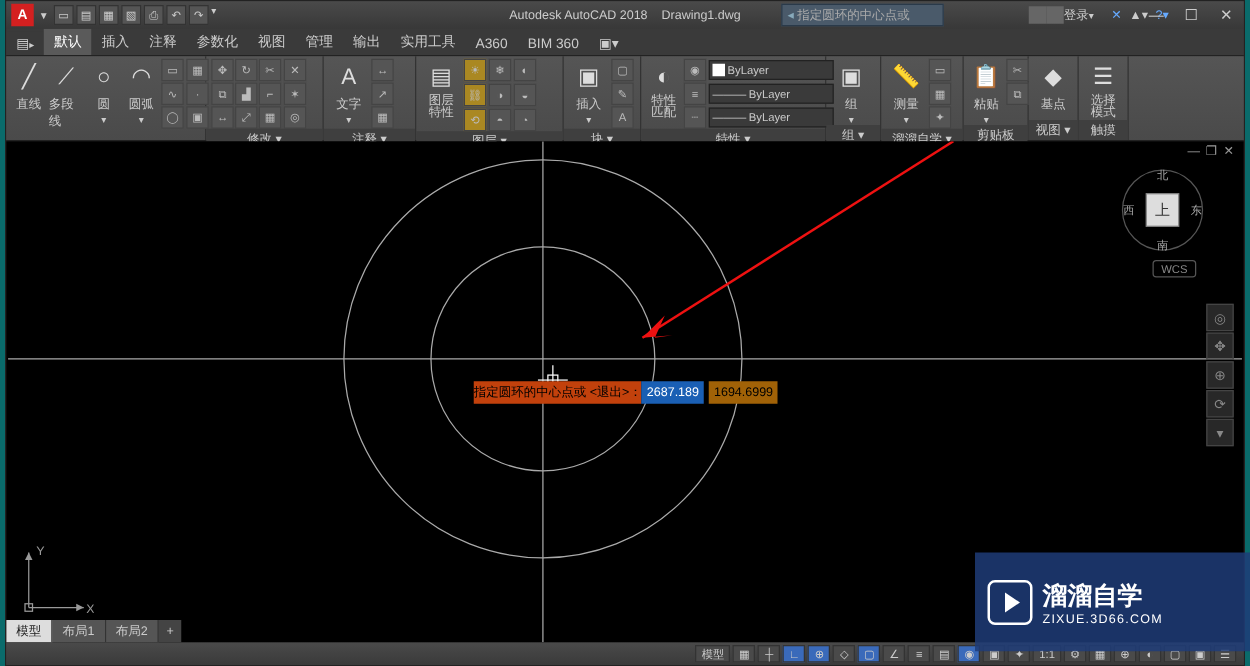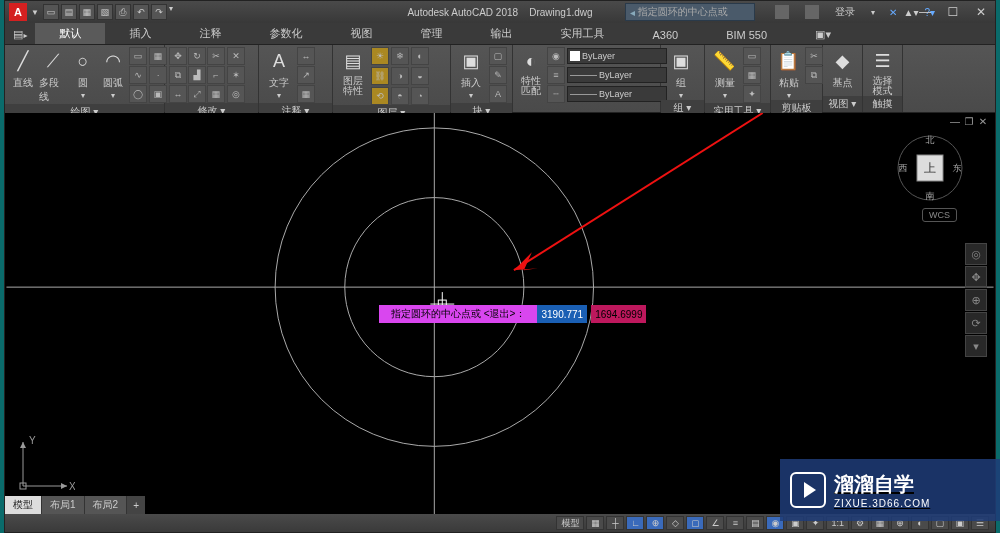--- a/index.html
+++ b/index.html
@@ -4,28 +4,28 @@
 <style>
 * { margin: 0; padding: 0; box-sizing: border-box; font-family: "Microsoft YaHei", Arial, sans-serif; }
 body { width: 1000px; height: 533px; background: #0a6b6b; overflow: hidden; position: relative; }
 .window { position: absolute; top: 0; left: 4px; width: 992px; height: 533px; background: #3a3a3a; border: 1px solid #222; }
 .titlebar { height: 22px; background: linear-gradient(#4a4a4a, #383838); display: flex; align-items: center; font-size: 10px; color: #ccc; position: relative; }
 .app-icon { width: 18px; height: 18px; background: #d42020; margin: 0 4px; display: flex; align-items: center; justify-content: center; color: #fff; font-weight: bold; font-size: 11px; }
 .qat { display: flex; gap: 2px; margin-left: 4px; }
 .qat-btn { width: 16px; height: 16px; background: #555; border: 1px solid #333; display: flex; align-items: center; justify-content: center; font-size: 9px; color: #ccc; }
 .title-text { position: absolute; left: 50%; transform: translateX(-50%); white-space: nowrap; }
 .search-box { position: absolute; right: 240px; width: 130px; height: 18px; background: #4a5a6a; border: 1px solid #2a3a4a; color: #aaa; font-size: 10px; padding: 0 4px; display: flex; align-items: center; }
-.login-area { position: absolute; right: 120px; display: flex; align-items: center; gap: 16px; font-size: 10px; }
+.login-area { position: absolute; right: 120px; display: flex; align-items: center; gap: 0; font-size: 10px; }
 .login-icon { width: 14px; height: 14px; background: #666; }
 .help-area { position: absolute; right: 60px; display: flex; gap: 6px; align-items: center; font-size: 10px; }
 .win-controls { position: absolute; right: 0; display: flex; }
 .win-btn { width: 28px; height: 22px; display: flex; align-items: center; justify-content: center; font-size: 12px; color: #ccc; }
 .win-btn:last-child { color: #ccc; }
 .tabs-row { height: 22px; background: #3a3a3a; display: flex; align-items: flex-end; font-size: 11px; color: #ccc; border-bottom: 1px solid #222; }
-.tab { padding: 3px 24px; color: #ccc; }
+.tab { padding: 3px 8px; color: #ccc; }
 .tab.active { background: #5a5a5a; color: #fff; }
 .file-tab { padding: 3px 8px; background: #3a3a3a; color: #ccc; }
 .ribbon { height: 68px; background: linear-gradient(#555, #4a4a4a); display: flex; border-bottom: 1px solid #222; }
 .panel { border-right: 1px solid #333; display: flex; flex-direction: column; justify-content: space-between; padding: 2px 4px 0 4px; }
 .panel-content { display: flex; gap: 2px; align-items: flex-start; flex: 1; }
 .panel-label { text-align: center; font-size: 10px; color: #ccc; background: #3f3f3f; margin: 0 -4px; padding: 1px 0; display: flex; justify-content: center; align-items: center; gap: 2px; }
 .big-btn { display: flex; flex-direction: column; align-items: center; gap: 1px; color: #ccc; font-size: 10px; width: 32px; }
 .big-icon { width: 28px; height: 28px; display: flex; align-items: center; justify-content: center; font-size: 18px; color: #ddd; }
 .small-btn-grid { display: grid; grid-template-columns: repeat(3, 18px); gap: 1px; }
 .small-btn { width: 18px; height: 18px; background: #555; border: 1px solid #444; display: flex; align-items: center; justify-content: center; color: #bbb; font-size: 9px; }
@@ -43,24 +43,24 @@
 .doc-btn { width: 12px; height: 12px; font-size: 10px; color: #999; display: flex; align-items: center; justify-content: center; }
 .ucs-icon { position: absolute; bottom: 20px; left: 10px; }
 .layout-tabs { position: absolute; bottom: 0; left: 0; height: 18px; display: flex; align-items: center; background: #444; font-size: 10px; }
 .layout-tab { padding: 2px 8px; background: #555; color: #ccc; border-right: 1px solid #333; }
 .layout-tab.active { background: #ddd; color: #222; }
 .layout-plus { padding: 2px 6px; color: #ccc; }
 .statusbar { position: absolute; bottom: 0; left: 0; right: 0; height: 18px; background: linear-gradient(#4a4a4a, #3a3a3a); display: flex; align-items: center; justify-content: flex-end; font-size: 10px; color: #ccc; gap: 2px; padding-right: 6px; }
 .status-btn { width: 18px; height: 14px; border: 1px solid #333; background: #4a4a4a; display: flex; align-items: center; justify-content: center; font-size: 9px; }
 .status-btn.on { background: #3a6aba; }
 .input-prompt { position: absolute; top: 192px; left: 374px; display: flex; align-items: center; height: 18px; font-size: 10px; }
-.prompt-text { background: #d946ef; color: #000; padding: 2px 12px; height: 100%; display: flex; align-items: center; }
-.prompt-input { height: 100%; background: #be185d; color: #000; padding: 2px 4px; display: flex; align-items: center; }
+.prompt-text { background: #c2410c; color: #000; padding: 2px 0; height: 100%; display: flex; align-items: center; }
+.prompt-input { height: 100%; background: #a16207; color: #000; padding: 2px 4px; display: flex; align-items: center; }
 .prompt-input.sel { background: #1a5fb4; color: #fff; }
-.watermark { position: absolute; bottom: 12px; right: 0; width: 220px; height: 62px; background: rgba(30,60,120,0.85); display: flex; align-items: center; gap: 8px; padding-left: 10px; text-decoration: underline; }
+.watermark { position: absolute; bottom: 12px; right: 0; width: 220px; height: 79px; background: rgba(30,60,120,0.85); display: flex; align-items: center; gap: 8px; padding-left: 10px; }
 .wm-play { width: 36px; height: 36px; border: 2px solid #fff; border-radius: 6px; display: flex; align-items: center; justify-content: center; }
 .wm-play::after { content: ""; border-left: 12px solid #fff; border-top: 8px solid transparent; border-bottom: 8px solid transparent; margin-left: 3px; }
 .wm-text { color: #fff; display: flex; flex-direction: column; }
 .wm-text .t1 { font-size: 20px; font-weight: bold; }
 .wm-text .t2 { font-size: 10px; letter-spacing: 1px; }
 .chev { font-size: 8px; }
 </style>
 </head>
 <body>
 
@@ -108,21 +108,21 @@
     <div class="file-tab">▤<span class="chev">▸</span></div>
     <div class="tab active">默认</div>
     <div class="tab">插入</div>
     <div class="tab">注释</div>
     <div class="tab">参数化</div>
     <div class="tab">视图</div>
     <div class="tab">管理</div>
     <div class="tab">输出</div>
     <div class="tab">实用工具</div>
     <div class="tab">A360</div>
-    <div class="tab">BIM 550</div>
+    <div class="tab">BIM 360</div>
     <div class="tab">▣▾</div>
   </div>
 
   <div class="ribbon">
     <div class="panel" style="width:160px">
       <div class="panel-content">
         <div class="big-btn">
             <div class="big-icon">╱</div>
             <span>直线</span>
           </div>
@@ -144,21 +144,20 @@
           <div class="small-btn">▭</div>
           <div class="small-btn">∿</div>
           <div class="small-btn">◯</div>
         </div>
         <div class="small-col">
           <div class="small-btn">▦</div>
           <div class="small-btn">∙</div>
           <div class="small-btn">▣</div>
         </div>
       </div>
-      <div class="panel-label">绘图 ▾</div>
     </div>
 
     <div class="panel" style="width:94px">
       <div class="panel-content">
         <div class="small-btn-grid">
           <div class="small-btn">✥</div>
           <div class="small-btn">↻</div>
           <div class="small-btn">✂</div>
           <div class="small-btn">⧉</div>
           <div class="small-btn">▟</div>
@@ -254,20 +253,21 @@
           <div class="layer-row">
               <div class="small-btn">≡</div>
               <div class="layer-combo">——— <span>ByLayer</span></div>
             </div>
           <div class="layer-row">
               <div class="small-btn">┄</div>
               <div class="layer-combo">——— <span>ByLayer</span></div>
             </div>
         </div>
       </div>
+      <div class="panel-label">特性 ▾</div>
     </div>
 
     <div class="panel" style="width:44px">
       <div class="panel-content">
         <div class="big-btn">
             <div class="big-icon">▣</div>
             <span>组</span>
             <span class="chev">▾</span>
           </div>
       </div>
@@ -280,21 +280,21 @@
             <div class="big-icon">📏</div>
             <span>测量</span>
             <span class="chev">▾</span>
           </div>
         <div class="small-col">
           <div class="small-btn">▭</div>
           <div class="small-btn">▦</div>
           <div class="small-btn">✦</div>
         </div>
       </div>
-      <div class="panel-label">实用工具 ▾</div>
+      <div class="panel-label">溜溜自学 ▾</div>
     </div>
 
     <div class="panel" style="width:52px">
       <div class="panel-content">
         <div class="big-btn">
             <div class="big-icon">📋</div>
             <span>粘贴</span>
             <span class="chev">▾</span>
           </div>
         <div class="small-col">
@@ -342,21 +342,21 @@
       <line x1="760" y1="0" x2="510" y2="158" stroke="#e11" stroke-width="2"></line>
       <polygon points="510,158 528,140 520,158 534,156" fill="#e11"></polygon>
 
       <line x1="426" y1="192" x2="450" y2="192" stroke="#fff" stroke-width="1"></line>
       <line x1="438" y1="180" x2="438" y2="204" stroke="#fff" stroke-width="1"></line>
       <rect x="434" y="188" width="8" height="8" stroke="#fff" fill="none"></rect>
     </svg>
 
     <div class="input-prompt">
       <div class="prompt-text">指定圆环的中心点或 &lt;退出&gt;：</div>
-      <div class="prompt-input sel">3190.771</div>
+      <div class="prompt-input sel">2687.189</div>
       <div style="width:4px"></div>
       <div class="prompt-input">1694.6999</div>
     </div>
 
     <svg class="viewcube" viewBox="0 0 70 70">
       <circle cx="35" cy="35" r="32" stroke="#555" fill="none"></circle>
       <rect x="22" y="22" width="26" height="26" fill="#ddd" stroke="#888"></rect>
       <text x="35" y="39" text-anchor="middle" font-size="12" fill="#333">上</text>
       <text x="35" y="10" text-anchor="middle" font-size="9" fill="#aaa">北</text>
       <text x="35" y="66" text-anchor="middle" font-size="9" fill="#aaa">南</text>

